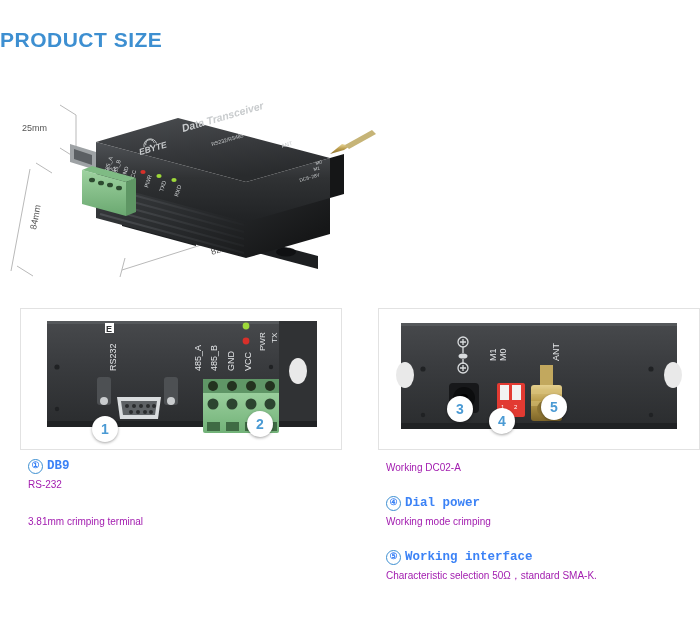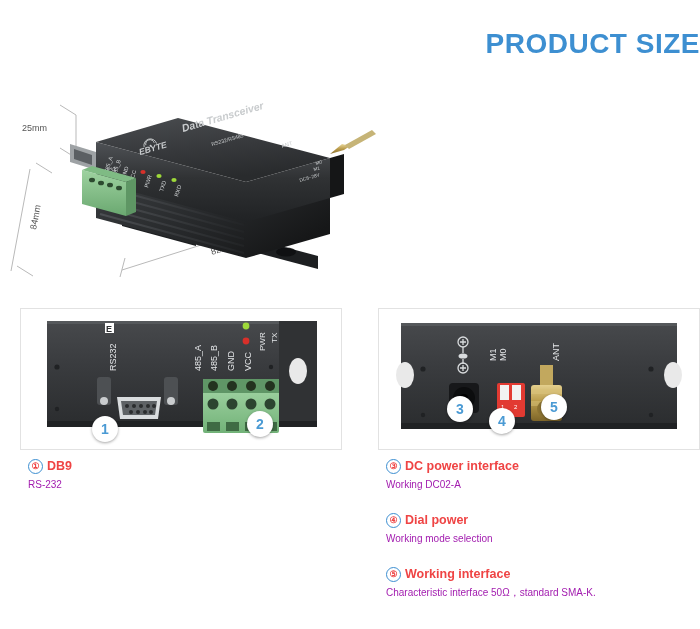--- a/index.html
+++ b/index.html
@@ -16,22 +16,22 @@
     overflow: hidden;
     color: #444;
   }
 
   
   .page-title {
     position: absolute;
     left: 0;
     top: 28px;
     width: 700px;
-    text-align: right;
-    font-size: 28px;
+    text-align: left;
+    font-size: 21px;
     font-weight: bold;
     color: #3d8fd1;
     letter-spacing: 0.5px;
   }
 
   
   .hero {
     position: absolute;
     left: 0;
     top: 70px;
@@ -73,25 +73,26 @@
   
   .captions {
     position: absolute;
     top: 458px;
   }
   .captions-left  { left: 28px;  width: 330px; }
   .captions-right { left: 386px; width: 310px; }
 
   .caption { margin-bottom: 17px; }
   .caption-head {
-    color: #ef4444;
+    color: #3b82f6;
     font-size: 12.5px;
     font-weight: bold;
     line-height: 17px;
     white-space: nowrap;
+    font-family: Liberation Mono, monospace;
   }
   .caption-num {
     display: inline-block;
     width: 13px;
     height: 13px;
     line-height: 12px;
     border: 1px solid #3d8fd1;
     border-radius: 50%;
     text-align: center;
     font-size: 9px;
@@ -414,37 +415,35 @@
 
 <div class="captions captions-left">
   <div class="caption">
     <div class="caption-head">
       <span class="caption-num">①</span><span>DB9</span>
     </div>
     <div class="caption-sub">RS-232</div>
   </div>
 
   <div class="caption">
+    <div class="caption-sub">3.81mm crimping terminal</div>
   </div>
 </div>
 
 <div class="captions captions-right">
   <div class="caption">
-    <div class="caption-head">
-      <span class="caption-num">③</span><span>DC power interface</span>
-    </div>
     <div class="caption-sub">Working DC02-A</div>
   </div>
 
   <div class="caption">
     <div class="caption-head">
       <span class="caption-num">④</span><span>Dial power</span>
     </div>
-    <div class="caption-sub">Working mode selection</div>
+    <div class="caption-sub">Working mode crimping</div>
   </div>
 
   <div class="caption">
     <div class="caption-head">
       <span class="caption-num">⑤</span><span>Working interface</span>
     </div>
-    <div class="caption-sub">Characteristic interface 50Ω，standard SMA-K.</div>
+    <div class="caption-sub">Characteristic selection 50Ω，standard SMA-K.</div>
   </div>
 </div>
 
 </body></html>

